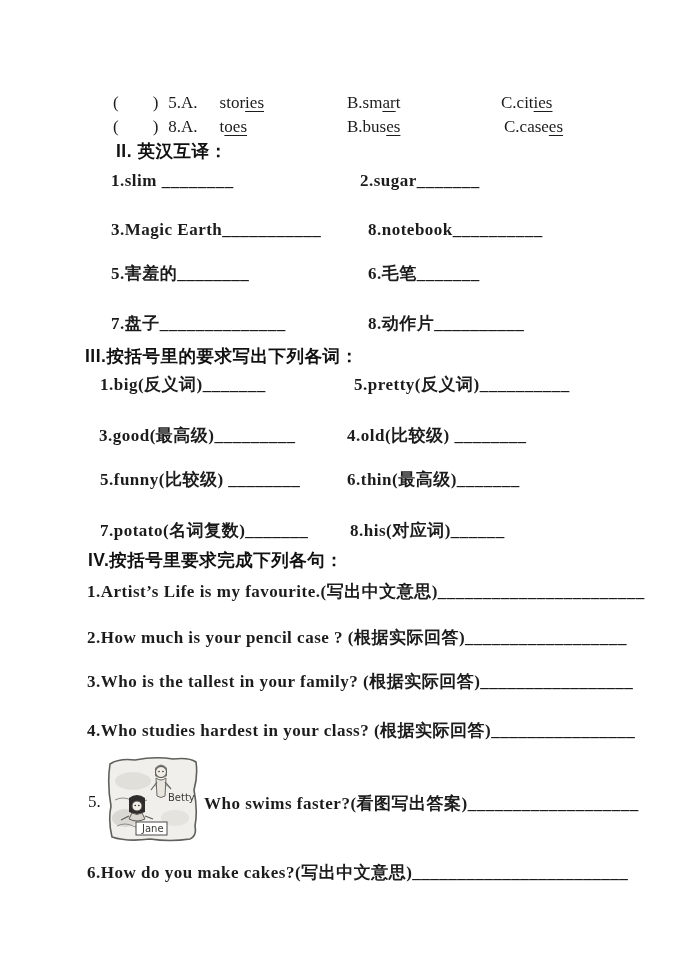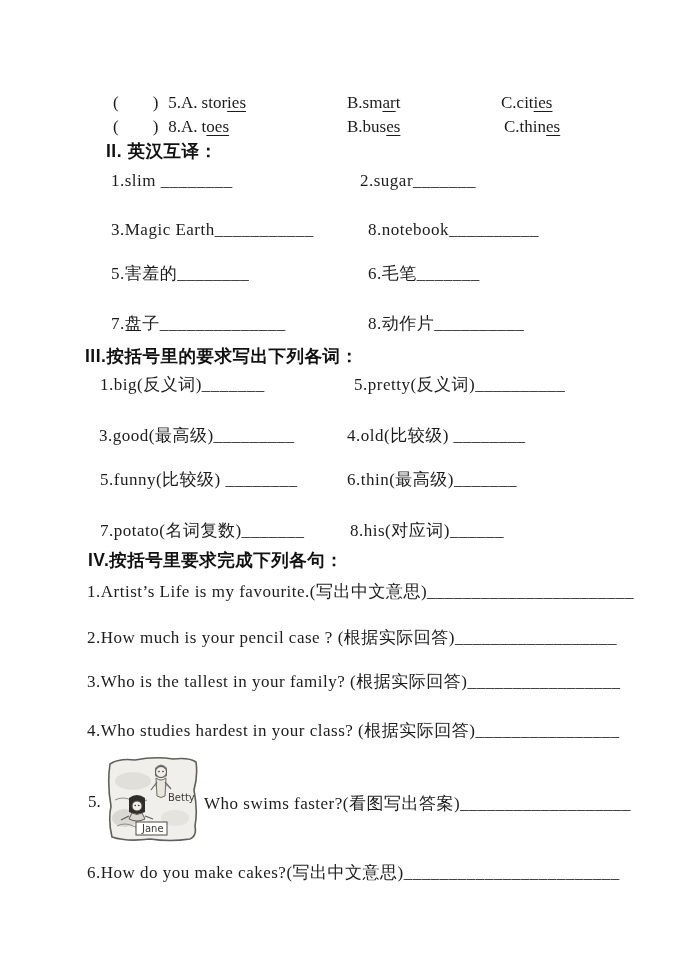--- a/index.html
+++ b/index.html
@@ -15,22 +15,22 @@
   .line { position:absolute; left:0; width:687px; white-space:nowrap; line-height:21px; }
   .at   { position:absolute; top:0; white-space:nowrap; }
   .hdr  {
     position:absolute; white-space:nowrap;
     font-family:"Liberation Sans","DejaVu Sans",sans-serif;
     font-weight:700; font-size:17.5px; color:#111111;
     letter-spacing:0.5px;
   }
   .ul { text-decoration:underline; text-underline-offset:3px; text-decoration-thickness:1px; }
   .qgap { margin-left:10px; }
-  .wgap { margin-left:4px; }
-  .blankline { letter-spacing:0.5px; }
+  .wgap { margin-left:22px; }
+  .blankline { letter-spacing:0.5px;font-weight:bold; }
   svg text { font-family:"DejaVu Sans","Liberation Sans",sans-serif; }
 </style>
 </head>
 <body>
 
 <div class="line" style="top:92px">
   <span class="at" style="left:113px">
     <span>(&nbsp;&nbsp;&nbsp;&nbsp;&nbsp;&nbsp;&nbsp;&nbsp;)</span><span class="qgap">5.A.</span><span class="wgap"><span>stor</span><span class="ul">ies</span><span></span></span>
   </span>
   <span class="at" style="left:347px">
@@ -42,25 +42,25 @@
 </div>
 
 <div class="line" style="top:116px">
   <span class="at" style="left:113px">
     <span>(&nbsp;&nbsp;&nbsp;&nbsp;&nbsp;&nbsp;&nbsp;&nbsp;)</span><span class="qgap">8.A.</span><span class="wgap"><span>t</span><span class="ul">oes</span><span></span></span>
   </span>
   <span class="at" style="left:347px">
     <span>B.</span><span><span>bus</span><span class="ul">es</span><span></span></span>
   </span>
   <span class="at" style="left:504px">
-    <span>C.</span><span><span>thin</span><span class="ul">es</span><span></span></span>
+    <span>C.</span><span><span>case</span><span class="ul">es</span><span></span></span>
   </span>
 </div>
 
-<div class="hdr" style="top:139px; left:106px">II. 英汉互译：</div>
+<div class="hdr" style="top:139px; left:116px">II. 英汉互译：</div>
 
 <div class="line" style="top:170px">
   <span class="at blankline" style="left:111px">1.slim ________</span>
   <span class="at blankline" style="left:360px">2.sugar_______</span>
 </div>
 <div class="line" style="top:219px">
   <span class="at blankline" style="left:111px">3.Magic Earth___________</span>
   <span class="at blankline" style="left:368px">8.notebook__________</span>
 </div>
 <div class="line" style="top:263px">

